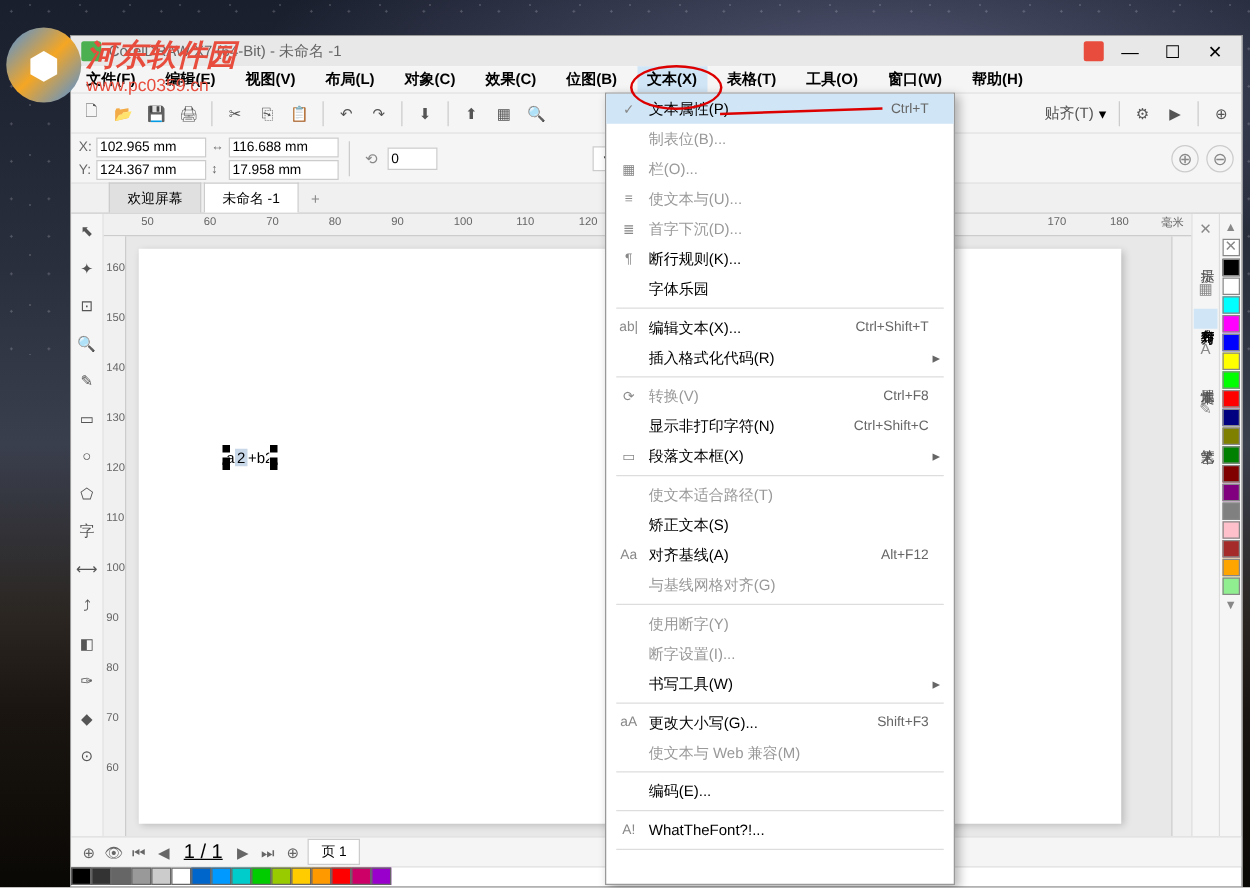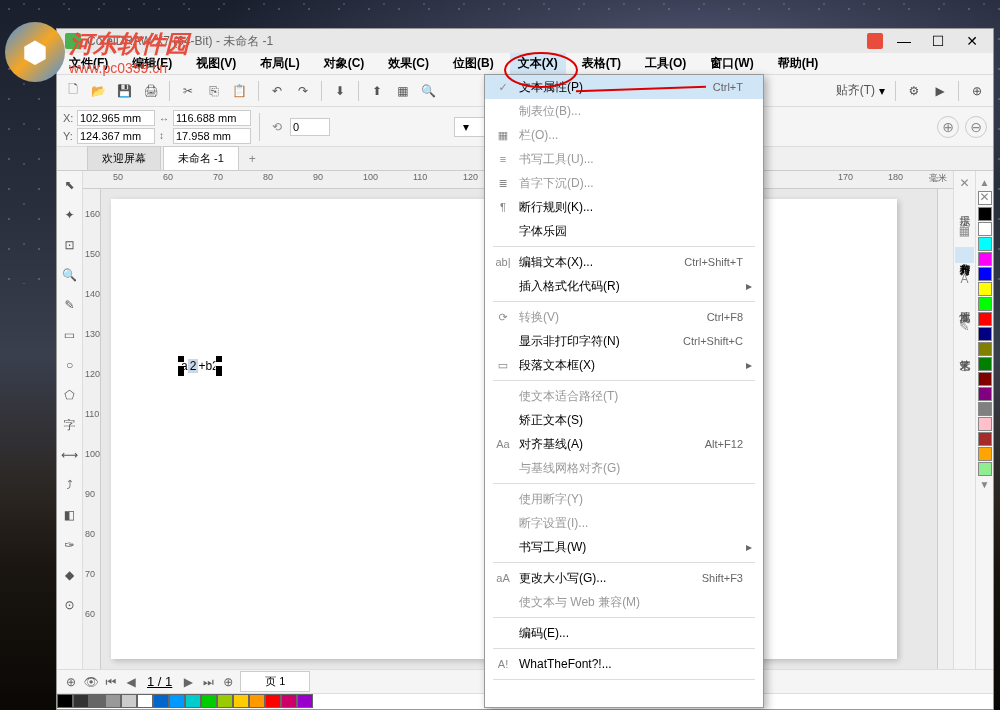--- a/index.html
+++ b/index.html
@@ -24,21 +24,21 @@
 .toolbar1 { height: 32px; background: #f5f5f5; display: flex; align-items: center; padding: 0 6px; gap: 6px; border-bottom: 1px solid #ddd; }
 .toolbar1 .sep { width: 1px; height: 20px; background: #ccc; margin: 0 2px; }
 .toolbar1 .btn { width: 20px; height: 20px; display: flex; align-items: center; justify-content: center; cursor: pointer; color: #555; }
 .toolbar1 .combo { display: flex; align-items: center; gap: 2px; justify-content: center; }
 .toolbar1 .combo-label { color: #555; }
 .toolbar1 .combo-arrow { width: 10px; display: inline-block; text-align: center; }
 .propbar { height: 40px; background: #f5f5f5; display: flex; align-items: center; padding: 0 6px; gap: 4px; border-bottom: 1px solid #ddd; }
 .propbar .xy { display: flex; flex-direction: column; gap: 2px; }
 .propbar .xy-row { display: flex; align-items: center; gap: 2px; }
 .propbar .xy-label { width: 12px; font-size: 11px; color: #666; }
-.propbar .xy-val { width: 78px; height: 16px; border: 1px solid #ccc; font-size: 11px; padding: 0 2px; background: #fff; }
+.propbar .xy-val { width: 88px; height: 16px; border: 1px solid #ccc; font-size: 11px; padding: 0 2px; background: #fff; }
 .propbar .wh-icon { width: 12px; height: 12px; font-size: 10px; color: #666; }
 .propbar .sep2 { width: 1px; height: 28px; background: #ccc; margin: 0 4px; }
 .propbar .btn2 { width: 18px; height: 18px; display: flex; align-items: center; justify-content: center; color: #888; }
 .propbar .rot { width: 40px; height: 18px; border: 1px solid #ccc; background: #fff; font-size: 11px; padding: 0 2px; margin-right: 120px; }
 .propbar .dropdown { height: 20px; border: 1px solid #ccc; background: #fff; font-size: 11px; padding: 0 4px; display: flex; align-items: center; }
 .propbar .dropdown-arrow { margin-left: 4px; }
 .propbar .right-btns { display: flex; gap: 6px; margin-left: auto; }
 .propbar .circbtn { width: 22px; height: 22px; border: 1px solid #ccc; border-radius: 50%; display: flex; align-items: center; justify-content: center; color: #888; font-size: 14px; }
 .tabs { height: 24px; background: #f0f0f0; display: flex; align-items: flex-end; padding: 0 30px; border-bottom: 1px solid #ccc; }
 .tab { padding: 4px 14px; background: #e0e0e0; border: 1px solid #ccc; border-bottom: none; margin-right: 2px; font-size: 11px; cursor: pointer; }
@@ -64,22 +64,22 @@
 .right-panels .vtab { writing-mode: vertical-rl; font-size: 11px; padding: 8px 2px; cursor: pointer; color: #555; }
 .right-panels .vtab.active { background: #d0e5f5; color: #000; }
 .right-panels .icon { width: 16px; height: 16px; display: flex; align-items: center; justify-content: center; color: #888; }
 .colorbar { width: 18px; background: #f5f5f5; display: flex; flex-direction: column; align-items: center; padding: 4px 0; border-left: 1px solid #ddd; }
 .colorbar .swatch { width: 14px; height: 14px; margin: 1px 0; border: 1px solid #888; cursor: pointer; }
 .colorbar .nocolor { background: #fff; position: relative; }
 .colorbar .nocolor::after { content: '✕'; position: absolute; top: -2px; left: 1px; font-size: 12px; color: #888; }
 .colorbar .arrow { font-size: 10px; color: #888; padding: 2px; cursor: pointer; }
 .statusbar { height: 24px; background: #f5f5f5; border-top: 1px solid #ddd; display: flex; align-items: center; padding: 0 6px; gap: 4px; }
 .statusbar .navbtn { width: 16px; height: 16px; display: flex; align-items: center; justify-content: center; color: #666; cursor: pointer; }
-.statusbar .page { padding: 0 4px; font-size: 13px; text-decoration: underline; }
-.statusbar .pagename { padding: 2px 24px; background: #fff; border: 1px solid #ccc; font-size: 11px; }
+.statusbar .page { padding: 0 4px; font-size: 16px; text-decoration: underline; }
+.statusbar .pagename { padding: 2px 10px; background: #fff; border: 1px solid #ccc; font-size: 11px; }
 .colorstrip { height: 16px; display: flex; border-top: 1px solid #ddd; }
 .colorstrip .sw { width: 16px; height: 14px; border: 1px solid #666; cursor: pointer; }
 .dropdown-menu { position: absolute; top: 74px; left: 484px; width: 280px; background: #fff; border: 1px solid #999; box-shadow: 3px 3px 8px rgba(0,0,0,0.3); z-index: 200; }
 .dropdown-menu .item { display: flex; align-items: center; height: 24px; padding: 0 8px; cursor: pointer; }
 .dropdown-menu .item.highlighted { background: #d0e5f5; }
 .dropdown-menu .item.disabled { color: #999; }
 .dropdown-menu .item .icon { width: 20px; display: flex; align-items: center; justify-content: center; color: #888; font-size: 11px; }
 .dropdown-menu .item .label { flex: 1; padding-left: 6px; }
 .dropdown-menu .item .shortcut { color: #666; font-size: 11px; }
 .dropdown-menu .item .arrow { width: 12px; text-align: center; color: #666; }
@@ -346,21 +346,21 @@
       <span class="arrow"></span>
     </div>
     <div class="item disabled">
       <span class="icon">▦</span>
       <span class="label">栏(O)...</span>
       <span class="shortcut"></span>
       <span class="arrow"></span>
     </div>
     <div class="item disabled">
       <span class="icon">≡</span>
-      <span class="label">书写工具(U)...</span>
+      <span class="label">使文本与(U)...</span>
       <span class="shortcut"></span>
       <span class="arrow"></span>
     </div>
     <div class="item disabled">
       <span class="icon">≣</span>
       <span class="label">首字下沉(D)...</span>
       <span class="shortcut"></span>
       <span class="arrow"></span>
     </div>
     <div class="item">

